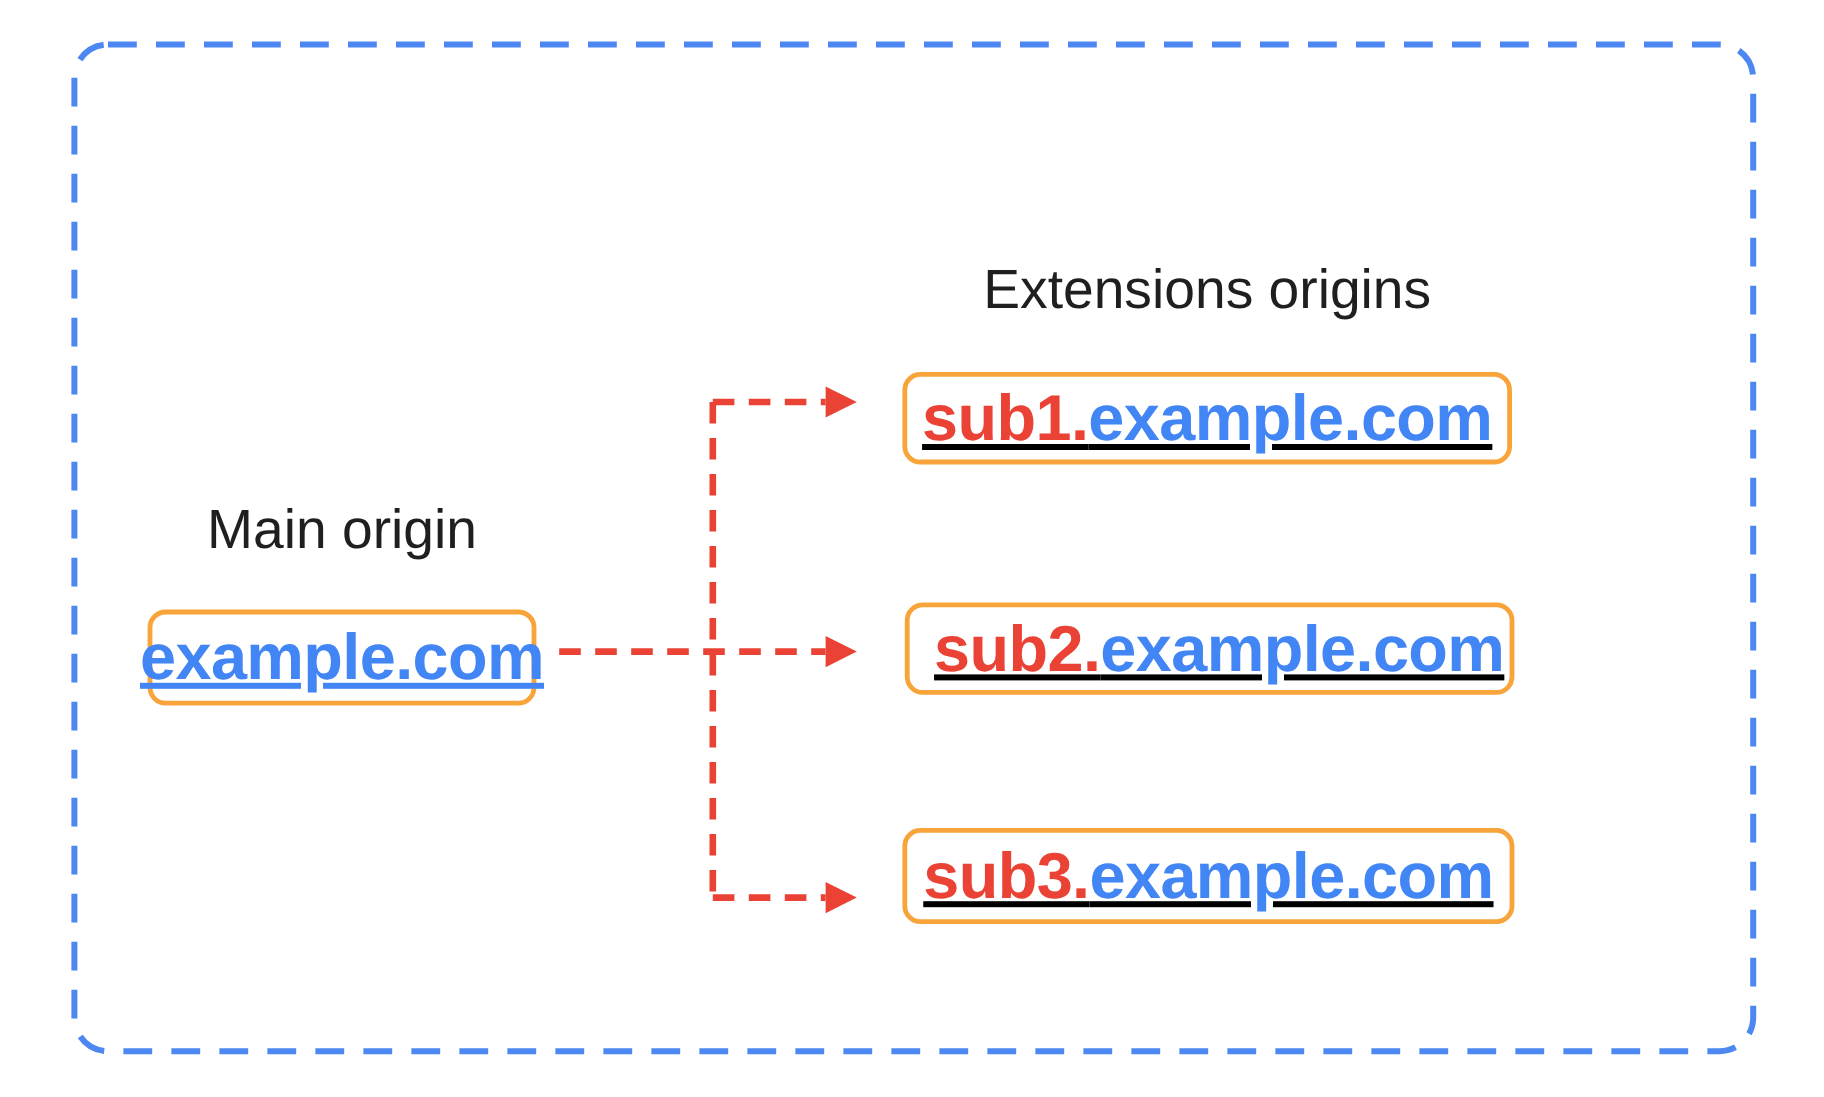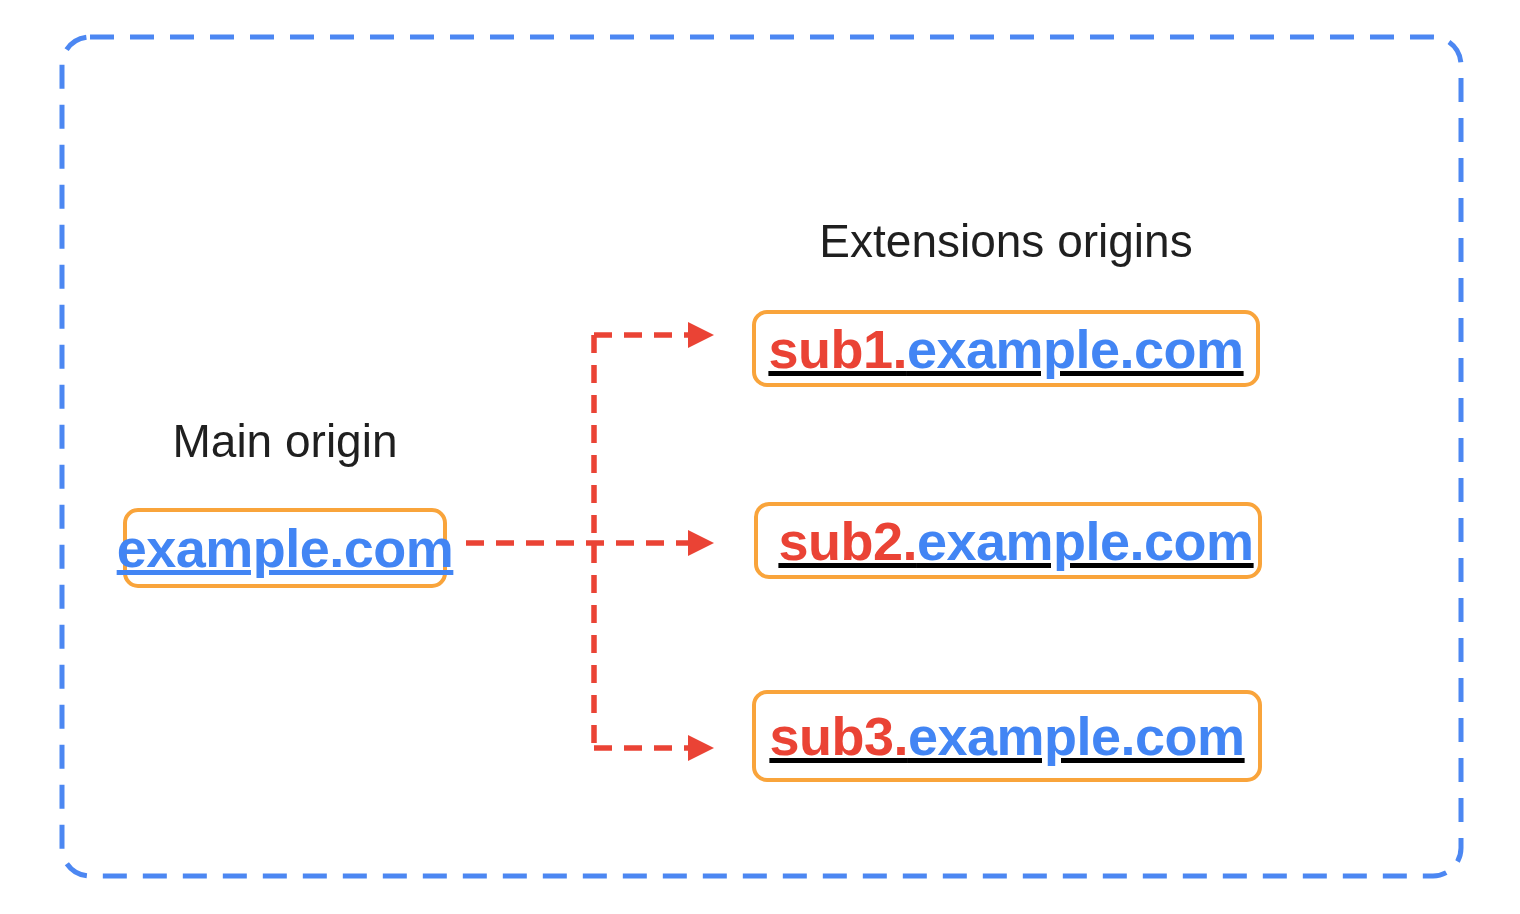--- a/index.html
+++ b/index.html
@@ -77,21 +77,21 @@
     border: 4.5px solid var(--box-orange, #F9A43B);
     border-radius: 15px;
     background: #ffffff;
     display: flex;
     align-items: center;
     justify-content: center;
   }
   .main-box  { left: 123px; top: 508px; width: 324px; height: 80px; }
   .sub-box-1 { left: 752px; top: 310px; width: 508px; height: 77px; }
   .sub-box-2 { left: 754px; top: 502px; width: 508px; height: 77px; padding-left: 16px; }
-  .sub-box-3 { left: 752px; top: 690px; width: 510px; height: 92px; }
+  .sub-box-3 { left: 752px; top: 690px; width: 510px; height: 80px; }
   .domain {
     font-size: 54px;
     font-weight: 700;
     letter-spacing: -0.5px;
     line-height: 1;
     white-space: nowrap;
     text-decoration: underline;
   }
   .domain-blue { color: var(--domain-blue, #4285F4); }
   .domain-red  { color: var(--domain-red, #EA4335); }

